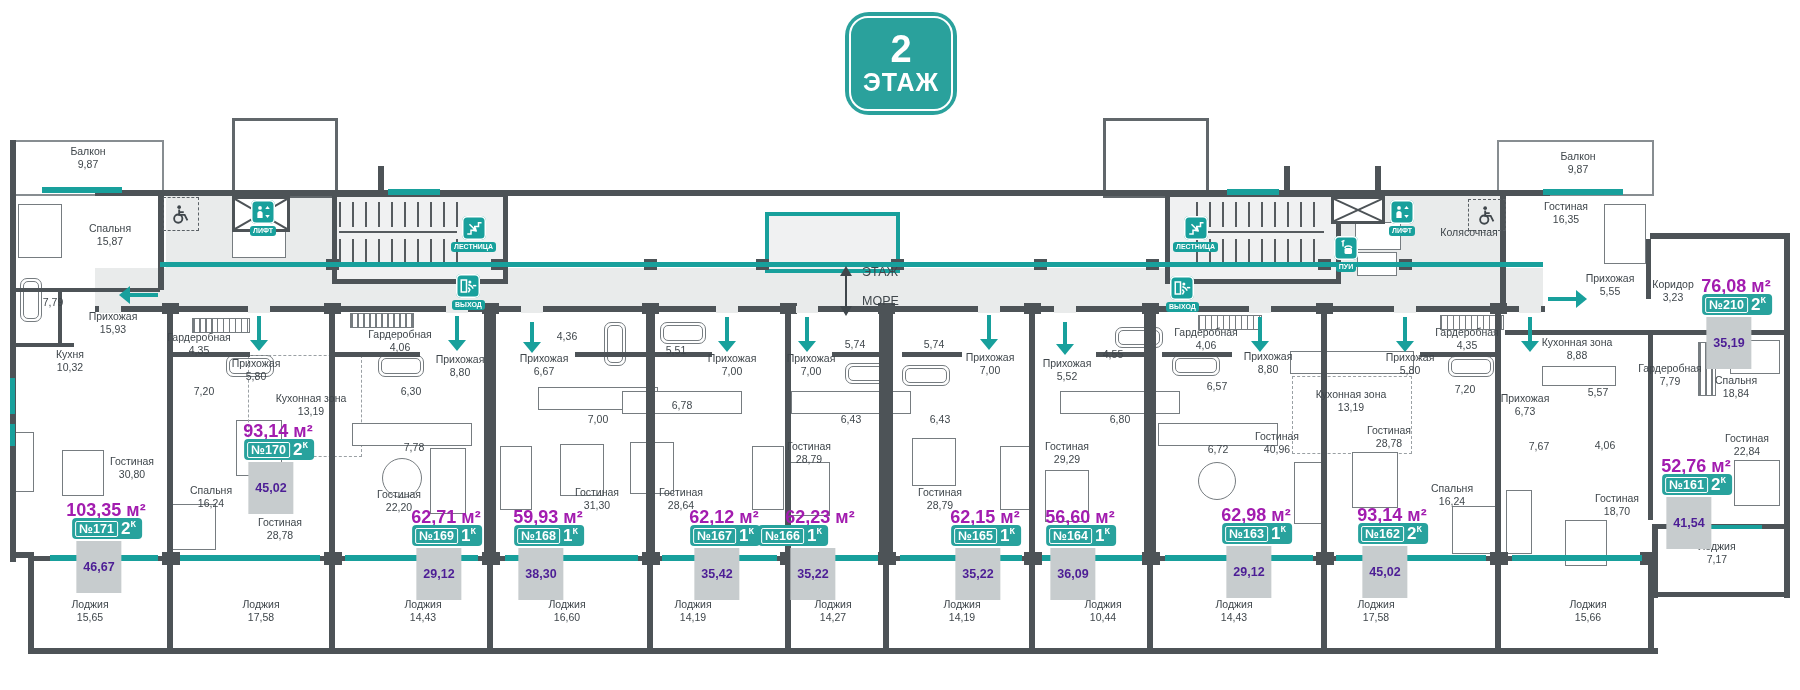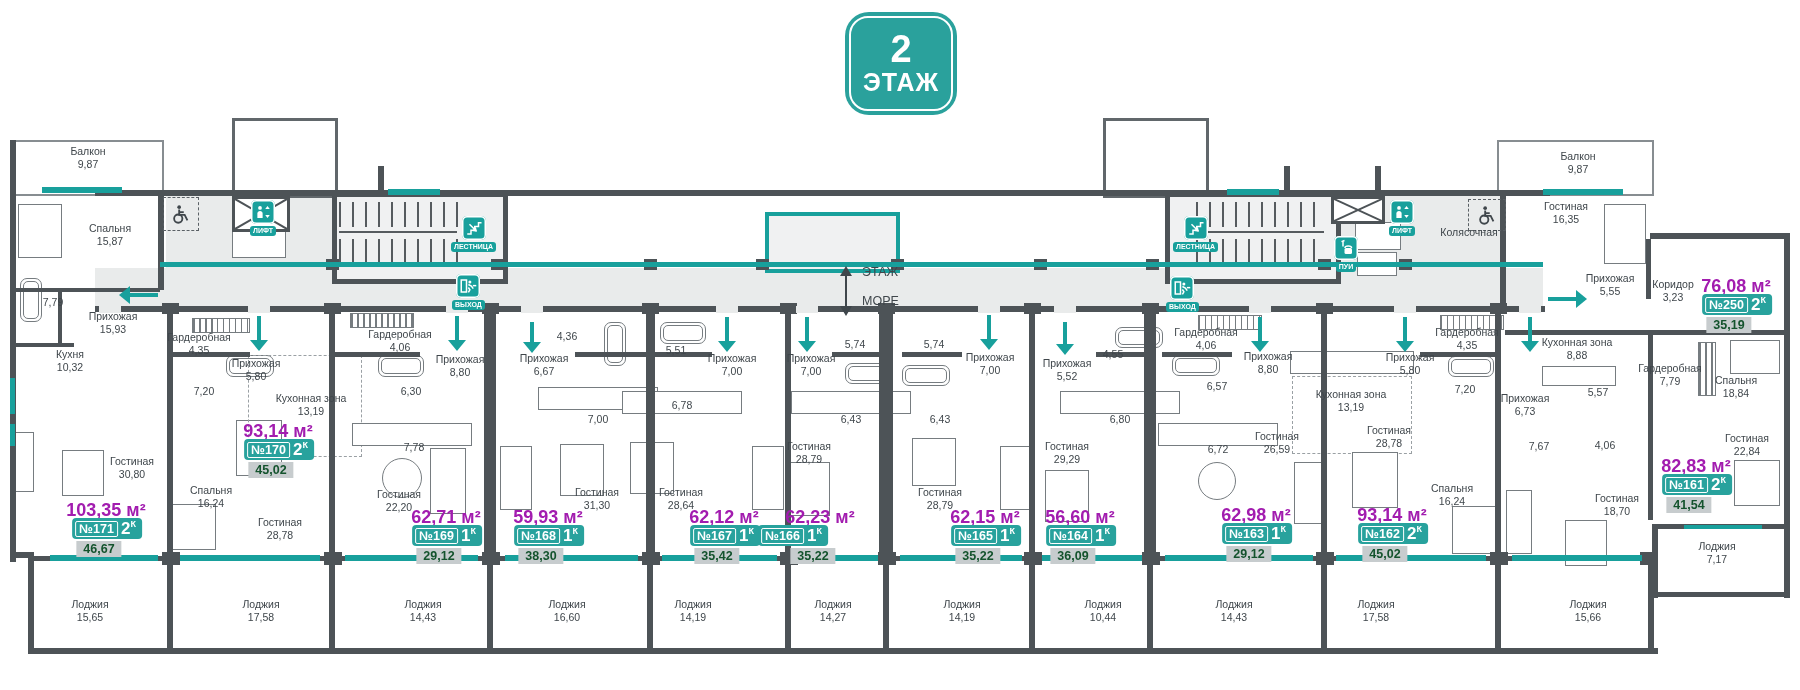--- a/index.html
+++ b/index.html
@@ -27,22 +27,22 @@
   .lbl{position:absolute;transform:translateX(-50%);text-align:center;font-size:10.5px;
        line-height:1.25;color:#3f464b;white-space:nowrap;z-index:5;}
   .clbl{position:absolute;font-size:12.5px;color:#3f464b;z-index:6;white-space:nowrap;}
   .big{position:absolute;transform:translateX(-50%);font-size:18px;font-weight:700;color:#a21caf;
        white-space:nowrap;z-index:6;}
   .tagbox{position:absolute;transform:translateX(-50%);background:#28a29d;color:#fff;border-radius:4px;
        display:flex;align-items:center;gap:3px;padding:2px 6px 2px 3px;z-index:6;}
   .tagnum{border:1.5px solid #fff;border-radius:2px;padding:0 3px;font-size:12.5px;font-weight:600;}
   .tagtype{font-size:17px;font-weight:700;line-height:1;}
   .tagtype sup{font-size:9px;}
-  .tagliv{position:absolute;transform:translateX(-50%);background:#c7ccce;color:#14532d;font-size:12.5px;
-       font-weight:600;padding:1px 7px;z-index:6;}
+  .tagliv{position:absolute;transform:translateX(-50%);background:#c7ccce;color:#4c1d95;font-size:12.5px;
+       font-weight:600;padding:19px 7px;z-index:6;}
   .ibadge{position:absolute;z-index:7;display:flex;flex-direction:column;align-items:center;}
   .ibadge .ic{width:24px;height:24px;background:#18a09c;border-radius:5px;box-shadow:inset 0 0 0 1.5px #fff;
        display:flex;align-items:center;justify-content:center;}
   .ibadge .ic svg{width:18px;height:18px;}
   .ibadge .pill{margin-top:2px;background:#18a09c;color:#fff;font-size:7px;line-height:1.1;
        padding:1px 3px;border-radius:3px;font-weight:700;white-space:nowrap;}
   .arrd{position:absolute;width:4px;background:#18a09c;z-index:6;}
   .arrd::after{content:"";position:absolute;left:-7px;top:100%;border:9px solid transparent;
        border-top:11px solid #18a09c;border-bottom:0;}
   .arrl{position:absolute;height:4px;background:#18a09c;z-index:6;}
@@ -448,21 +448,21 @@
   <div class="lbl" style="left:1067px;top:357px"><span>Прихожая</span><br><span>5,52</span></div>
   <div class="lbl" style="left:1113px;top:348px"><span>4,55</span></div>
   <div class="lbl" style="left:1120px;top:413px"><span>6,80</span></div>
   <div class="lbl" style="left:1067px;top:440px"><span>Гостиная</span><br><span>29,29</span></div>
   <div class="lbl" style="left:1103px;top:598px"><span>Лоджия</span><br><span>10,44</span></div>
 
   <div class="lbl" style="left:1206px;top:326px"><span>Гардеробная</span><br><span>4,06</span></div>
   <div class="lbl" style="left:1268px;top:350px"><span>Прихожая</span><br><span>8,80</span></div>
   <div class="lbl" style="left:1217px;top:380px"><span>6,57</span></div>
   <div class="lbl" style="left:1218px;top:443px"><span>6,72</span></div>
-  <div class="lbl" style="left:1277px;top:430px"><span>Гостиная</span><br><span>26,59</span></div>
+  <div class="lbl" style="left:1277px;top:430px"><span>Гостиная</span><br><span>40,96</span></div>
   <div class="lbl" style="left:1234px;top:598px"><span>Лоджия</span><br><span>14,43</span></div>
 
   <div class="lbl" style="left:1351px;top:388px"><span>Кухонная зона</span><br><span>13,19</span></div>
   <div class="lbl" style="left:1410px;top:351px"><span>Прихожая</span><br><span>5,80</span></div>
   <div class="lbl" style="left:1467px;top:326px"><span>Гардеробная</span><br><span>4,35</span></div>
   <div class="lbl" style="left:1465px;top:383px"><span>7,20</span></div>
   <div class="lbl" style="left:1452px;top:482px"><span>Спальня</span><br><span>16,24</span></div>
   <div class="lbl" style="left:1389px;top:424px"><span>Гостиная</span><br><span>28,78</span></div>
   <div class="lbl" style="left:1376px;top:598px"><span>Лоджия</span><br><span>17,58</span></div>
 
@@ -546,27 +546,27 @@
     </div>
   <div class="tagliv" style="left:1249px;top:546px">29,12</div>
 
   <div class="big" style="left:1392px;top:505px">93,14 м²</div>
   <div class="tagbox" style="left:1393px;top:523px">
       <span class="tagnum">№162</span>
       <span class="tagtype"><span>2</span><sup>К</sup></span>
     </div>
   <div class="tagliv" style="left:1385px;top:546px">45,02</div>
 
-  <div class="big" style="left:1696px;top:456px">82,83 м²</div>
+  <div class="big" style="left:1696px;top:456px">52,76 м²</div>
   <div class="tagbox" style="left:1697px;top:474px">
       <span class="tagnum">№161</span>
       <span class="tagtype"><span>2</span><sup>К</sup></span>
     </div>
   <div class="tagliv" style="left:1689px;top:497px">41,54</div>
 
   <div class="big" style="left:1736px;top:276px">76,08 м²</div>
   <div class="tagbox" style="left:1737px;top:294px">
-      <span class="tagnum">№250</span>
+      <span class="tagnum">№210</span>
       <span class="tagtype"><span>2</span><sup>К</sup></span>
     </div>
   <div class="tagliv" style="left:1729px;top:317px">35,19</div>
 
 </div>
 
 </body></html>

